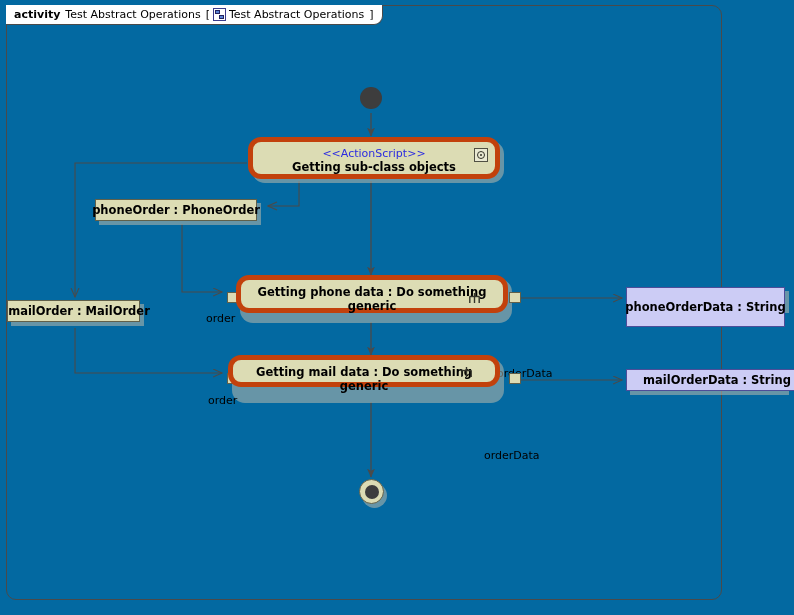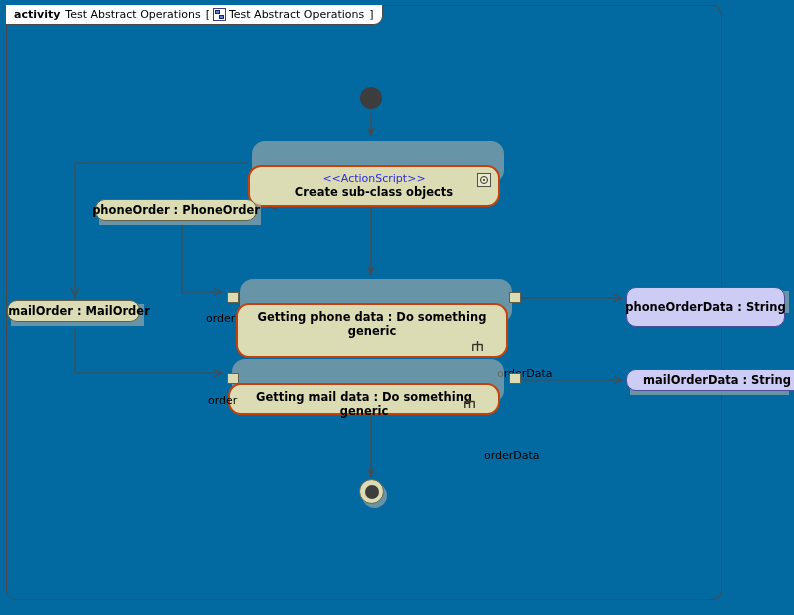--- a/index.html
+++ b/index.html
@@ -104,25 +104,24 @@
   
   .node-shadow {
     position: absolute;
     background: #b9b9ad;
     opacity: .55;
   }
 
   .action {
     position: absolute;
     background: #dcdcb4;
-    border: 2px solid #c2410c;
+    border: 5px solid #c2410c;
     border-radius: 13px;
     box-sizing: border-box;
     color: #000000;
-    margin-top: 28px;
   }
   .action .stereo {
     text-align: center;
     color: #2b2be0;
     font-size: 11px;
     line-height: 13px;
     margin-top: 5px;
   }
   .action .aname {
     text-align: center;
@@ -185,21 +184,20 @@
   .objnode {
     position: absolute;
     box-sizing: border-box;
     display: flex;
     align-items: center;
     justify-content: center;
     font-weight: bold;
     font-size: 11.5px;
     color: #000000;
     white-space: nowrap;
-    border-radius: 10px;
   }
   .obj-olive {
     background: #dcdcb4;
     border: 1px solid #60604a;
   }
   .obj-lav {
     background: #ccccf5;
     border: 1px solid #4d4d99;
   }
 
@@ -287,36 +285,36 @@
 
       <path d="M520,380 L622,380" marker-end="url(#openArrow)"></path>
     </g>
   </svg>
 
   <div class="initial" style="left:360px; top:87px;"></div>
 
   <div class="node-shadow" style="left:252px; top:141px; width:252px; height:42px; border-radius:13px;"></div>
   <div class="action" style="left:248px; top:137px; width:252px; height:42px;">
     <div class="stereo">&lt;&lt;ActionScript&gt;&gt;</div>
-    <div class="aname">Create sub-class objects</div>
+    <div class="aname">Getting sub-class objects</div>
     <div class="script-badge">
         <i></i>
       </div>
   </div>
 
   <div class="node-shadow" style="left:99px; top:203px; width:162px; height:22px;"></div>
   <div class="objnode obj-olive" style="left:95px; top:199px; width:162px; height:22px;">phoneOrder : PhoneOrder</div>
 
   <div class="node-shadow" style="left:11px; top:304px; width:133px; height:22px;"></div>
   <div class="objnode obj-olive" style="left:7px; top:300px; width:133px; height:22px;padding-left:11px;">mailOrder : MailOrder</div>
 
   <div class="node-shadow" style="left:240px; top:279px; width:272px; height:44px; border-radius:13px;"></div>
   <div class="pin" style="left:227px; top:292px;"></div>
   <div class="pin" style="left:509px; top:292px;"></div>
-  <div class="action" style="left:236px; top:275px; width:272px; height:55px;">
+  <div class="action" style="left:236px; top:275px; width:272px; height:38px;">
     <div class="aname" style="margin-top:5px;">Getting phone data : Do something generic</div>
     <svg class="rake" style="right:22px; bottom:4px;" viewBox="0 0 13 12">
       <g stroke="#333329" stroke-width="1.4" fill="none">
         <path d="M1.5,4.5 L11.5,4.5"></path>
         <path d="M1.8,4.5 L1.8,11"></path>
         <path d="M6.5,4.5 L6.5,11"></path>
         <path d="M11.2,4.5 L11.2,11"></path>
         <path d="M6.5,4.5 L6.5,1"></path>
       </g>
     </svg>

